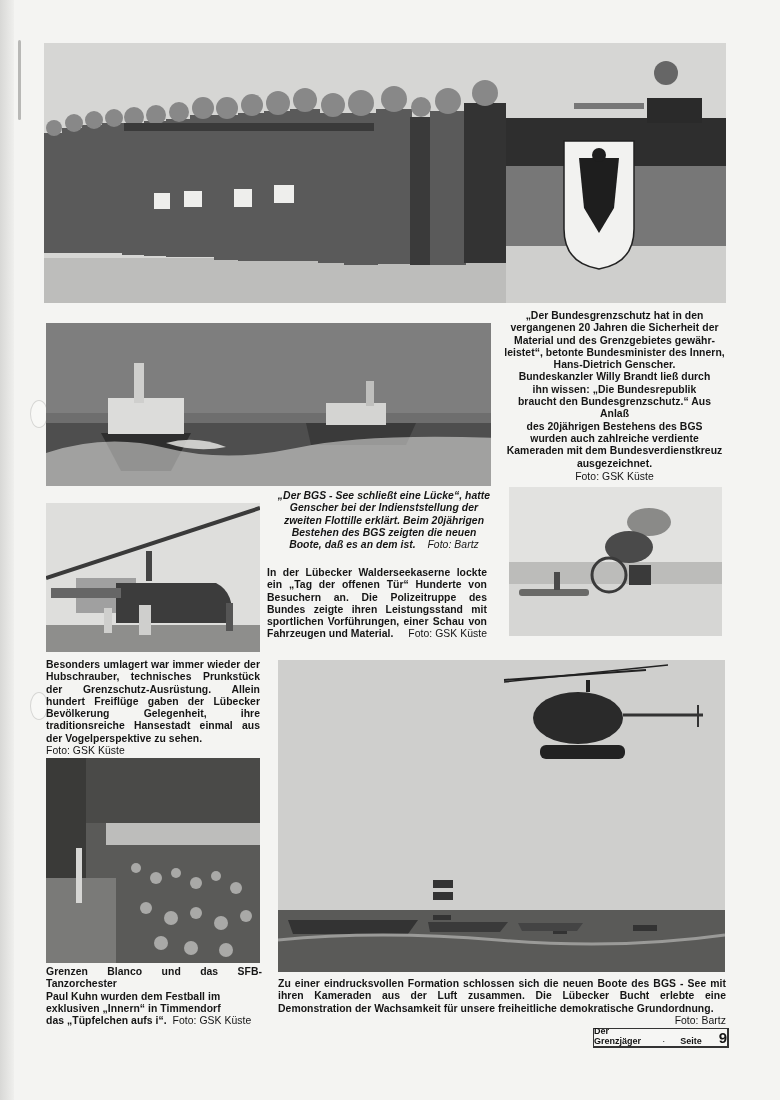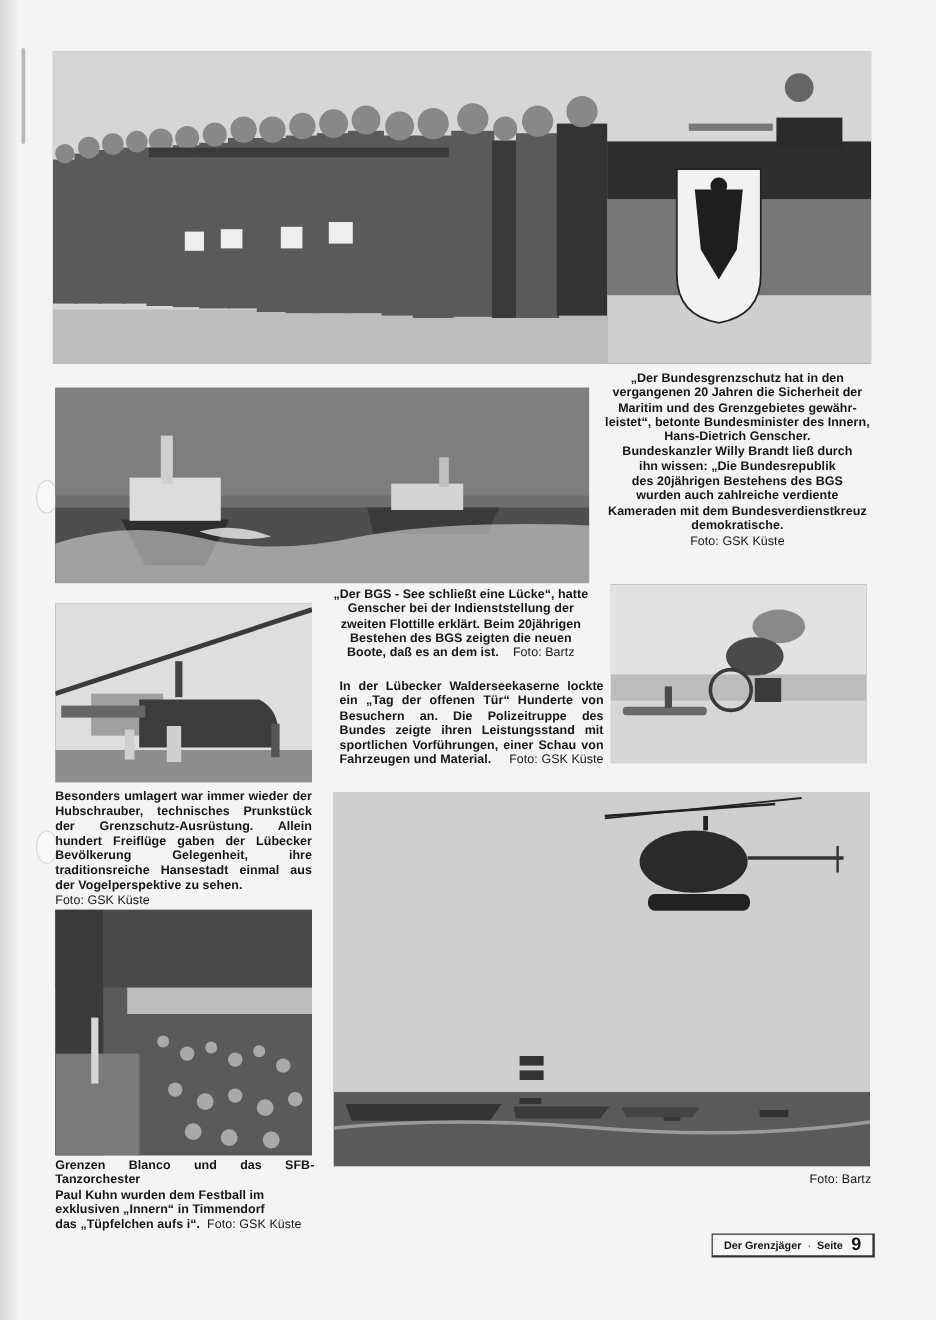--- a/index.html
+++ b/index.html
@@ -31,22 +31,22 @@
     color: #151515; letter-spacing: 0.05px;
   }
   .caption .credit { font-weight: normal; }
   .caption.right { text-align: center; }
   .caption.justify { text-align: justify; text-align-last: left; }
   .caption p { margin: 0; }
   .footer-box {
     position: absolute; left: 593px; top: 1028px; width: 133px; height: 17px;
     border: 1px solid #333; border-top-width: 1px; border-right-width: 2px; border-bottom-width: 2px;
     background: #f6f6f4;
-    display: flex; align-items: center; justify-content: center;
-    font-size: 9px; font-weight: bold; gap: 5px;
+    display: flex; align-items: flex-end; justify-content: center;
+    font-size: 9px; font-weight: bold; gap: 15px;
   }
   .footer-box .sep { font-weight: normal; }
   .footer-box .page-num { font-size: 15px; font-weight: bold; margin-left: 2px; }
 </style>
 </head>
 <body>
 
 <div class="page-edge"></div>
 <div class="edge-mark"></div>
 <div class="punch" style="left:30px; top:400px;"></div>
@@ -213,58 +213,60 @@
       <circle cx="145" cy="190" r="7"></circle>
         <circle cx="180" cy="192" r="7"></circle>
     </g>
     <rect x="30" y="90" width="6" height="55" fill="#d6d6d4"></rect>
   </svg>
 </div>
 
 <div class="caption right" style="left:503px; top:310px; width:223px;">
   <p>„Der Bundesgrenzschutz hat in den</p>
   <p>vergangenen 20 Jahren die Sicherheit der</p>
-  <p>Maritim und des Grenzgebietes gewähr-</p>
+  <p>Material und des Grenzgebietes gewähr-</p>
   <p>leistet“, betonte Bundesminister des Innern,</p>
   <p>Hans-Dietrich Genscher.</p>
   <p>Bundeskanzler Willy Brandt ließ durch</p>
   <p>ihn wissen: „Die Bundesrepublik</p>
+  <p>braucht den Bundesgrenzschutz.“ Aus Anlaß</p>
   <p>des 20jährigen Bestehens des BGS</p>
   <p>wurden auch zahlreiche verdiente</p>
   <p>Kameraden mit dem Bundesverdienstkreuz</p>
-  <p>demokratische.</p>
+  <p>ausgezeichnet.</p>
   <p class="credit" style="margin-top:1px;">Foto: GSK Küste</p>
 </div>
 
-<div class="caption right" style="left:272px; top:490px; width:224px;">
+<div class="caption right" style="left:272px; top:490px; width:224px;font-style:italic;">
   <p>„Der BGS - See schließt eine Lücke“, hatte</p>
   <p>Genscher bei der Indienststellung der</p>
   <p>zweiten Flottille erklärt. Beim 20jährigen</p>
   <p>Bestehen des BGS zeigten die neuen</p>
   <p><span>Boote, daß es an dem ist.</span>&nbsp;&nbsp;&nbsp;&nbsp;<span class="credit">Foto: Bartz</span></p>
 </div>
 
-<div class="caption justify" style="left:283px; top:567px; width:220px;">
+<div class="caption justify" style="left:267px; top:567px; width:220px;">
   <span>In der Lübecker Walderseekaserne lockte ein „Tag der offenen Tür“ Hunderte von Besuchern an. Die Polizeitruppe des Bundes zeigte ihren Leistungsstand mit sportlichen Vorführungen, einer Schau von Fahrzeugen und Material.</span>
   <span style="float:right;" class="credit">Foto: GSK Küste</span>
 </div>
 
 <div class="caption justify" style="left:46px; top:659px; width:214px;">
   <span>Besonders umlagert war immer wieder der Hubschrauber, technisches Prunkstück der Grenzschutz-Ausrüstung. Allein hundert Freiflüge gaben der Lübecker Bevölkerung Gelegenheit, ihre traditionsreiche Hansestadt einmal aus der Vogelperspektive zu sehen.</span>
   <div class="credit" style="text-align:right;">Foto: GSK Küste</div>
 </div>
 
 <div class="caption" style="left:46px; top:966px; width:216px;">
   <p style="text-align:justify; text-align-last:justify;">Grenzen Blanco und das SFB-Tanzorchester</p>
   <p>Paul Kuhn wurden dem Festball im</p>
   <p>exklusiven „Innern“ in Timmendorf</p>
   <p><span>das „Tüpfelchen aufs i“.</span>&nbsp;&nbsp;<span class="credit">Foto: GSK Küste</span></p>
 </div>
 
 <div class="caption justify" style="left:278px; top:978px; width:448px;">
+  <span>Zu einer eindrucksvollen Formation schlossen sich die neuen Boote des BGS - See mit ihren Kameraden aus der Luft zusammen. Die Lübecker Bucht erlebte eine Demonstration der Wachsamkeit für unsere freiheitliche demokratische Grundordnung.</span>
   <span style="float:right;" class="credit">Foto: Bartz</span>
 </div>
 
 <div class="footer-box">
   <span>Der Grenzjäger</span>
   <span class="sep">·</span>
   <span>Seite</span>
   <span class="page-num">9</span>
 </div>
 

